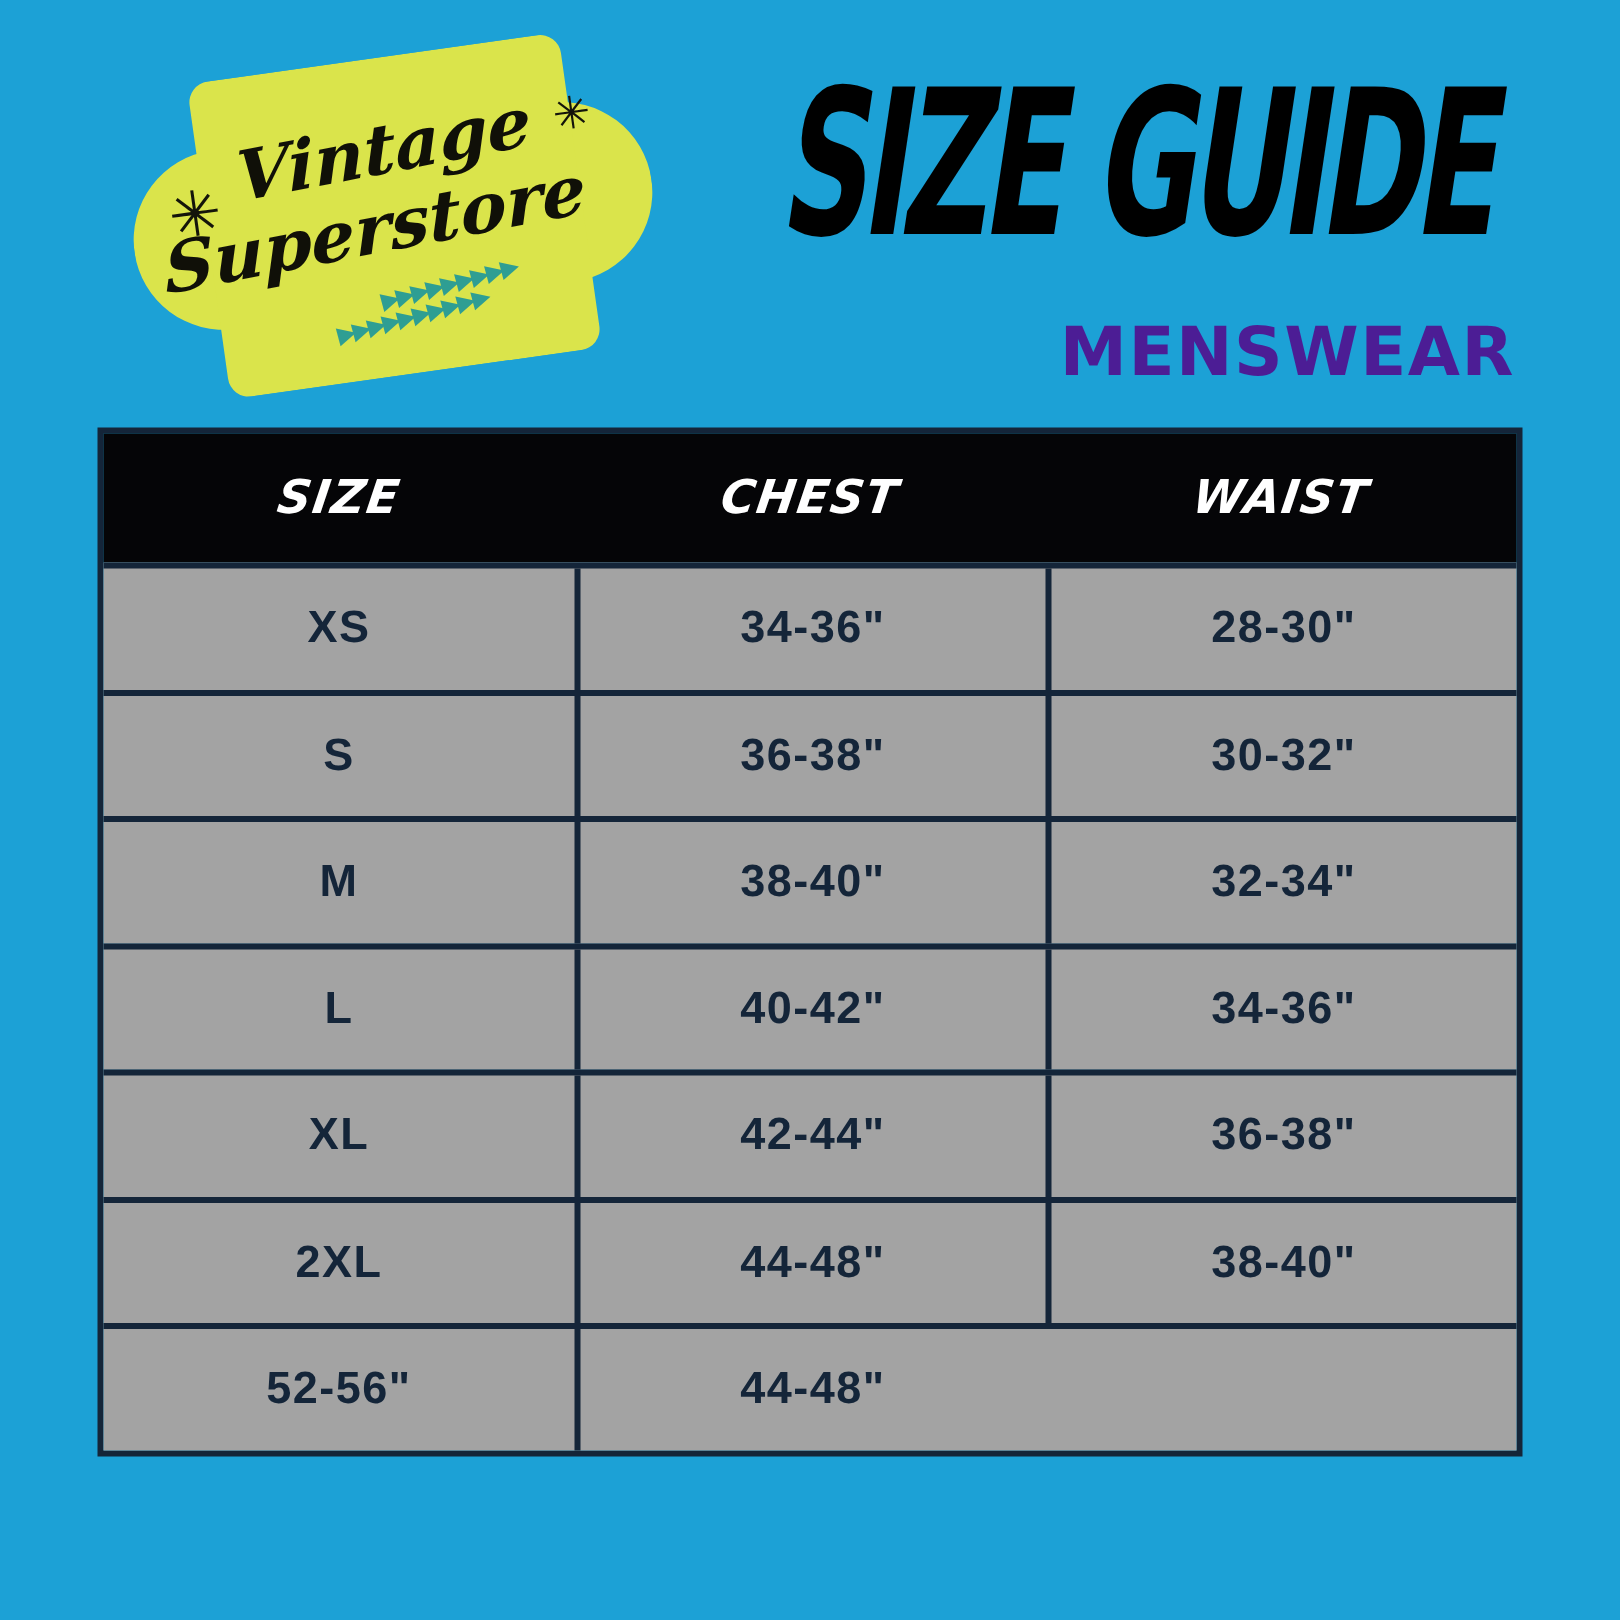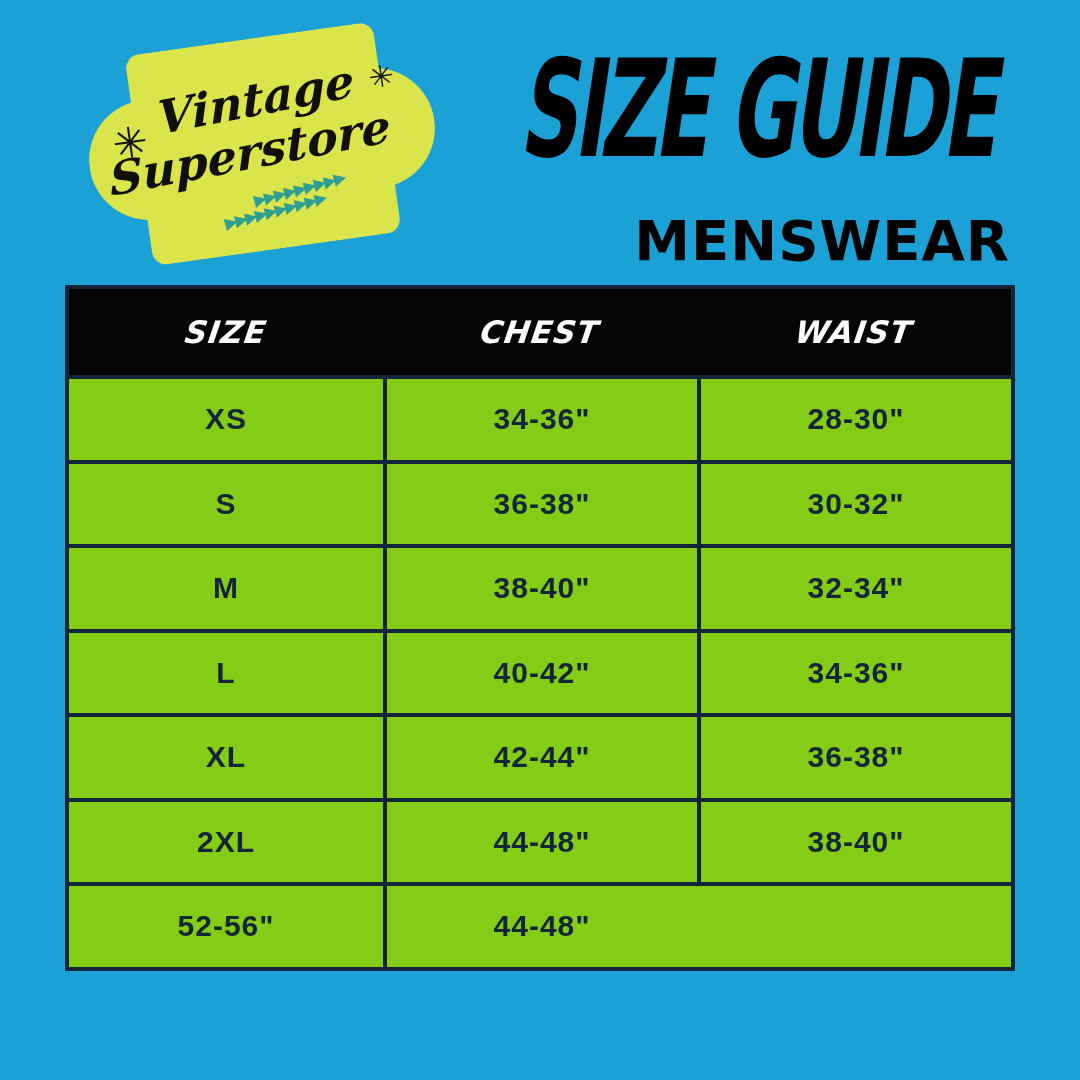--- a/index.html
+++ b/index.html
@@ -43,42 +43,42 @@
   .title{
     position:absolute;top:42px;right:70px;
     color:#000;font-family:"DejaVu Sans",sans-serif;
     font-weight:bold;font-size:135px;line-height:1;
     letter-spacing:-7px;white-space:nowrap;
     transform:scaleX(0.60) skewX(-14deg);
     transform-origin:right top;
   }
   .subtitle{
     position:absolute;top:208px;right:70px;
-    color:#000000;font-family:"DejaVu Sans",sans-serif;
-    font-weight:bold;font-size:56px;letter-spacing:1px;
+    color:#4c1d95;font-family:"DejaVu Sans",sans-serif;
+    font-weight:bold;font-size:45px;letter-spacing:1px;
   }
 
   
   .sizetable{
     position:absolute;left:65px;top:285px;width:950px;
     box-sizing:border-box;border:4px solid #142539;
   }
   .thead{
     height:86px;background:#050507;
     display:grid;grid-template-columns:1fr 1fr 1fr;align-items:center;
   }
   .th{
     text-align:center;color:#ffffff;
     font-family:"DejaVu Sans",sans-serif;
     font-weight:bold;font-style:italic;font-size:31px;
     letter-spacing:1px;transform:skewX(-8deg);
   }
   .trow{
     height:80.5px;display:grid;grid-template-columns:1fr 1fr 1fr;
-    border-top:4px solid #142539;background:#84cc16;
+    border-top:4px solid #142539;background:#a3a3a3;
   }
   .td{
     display:flex;align-items:center;justify-content:center;
     color:#142539;font-family:"Liberation Sans",sans-serif;
     font-weight:bold;font-size:30px;letter-spacing:1px;
   }
   .td + .td{border-left:4px solid #142539;}
 </style>
 </head>
 <body>

